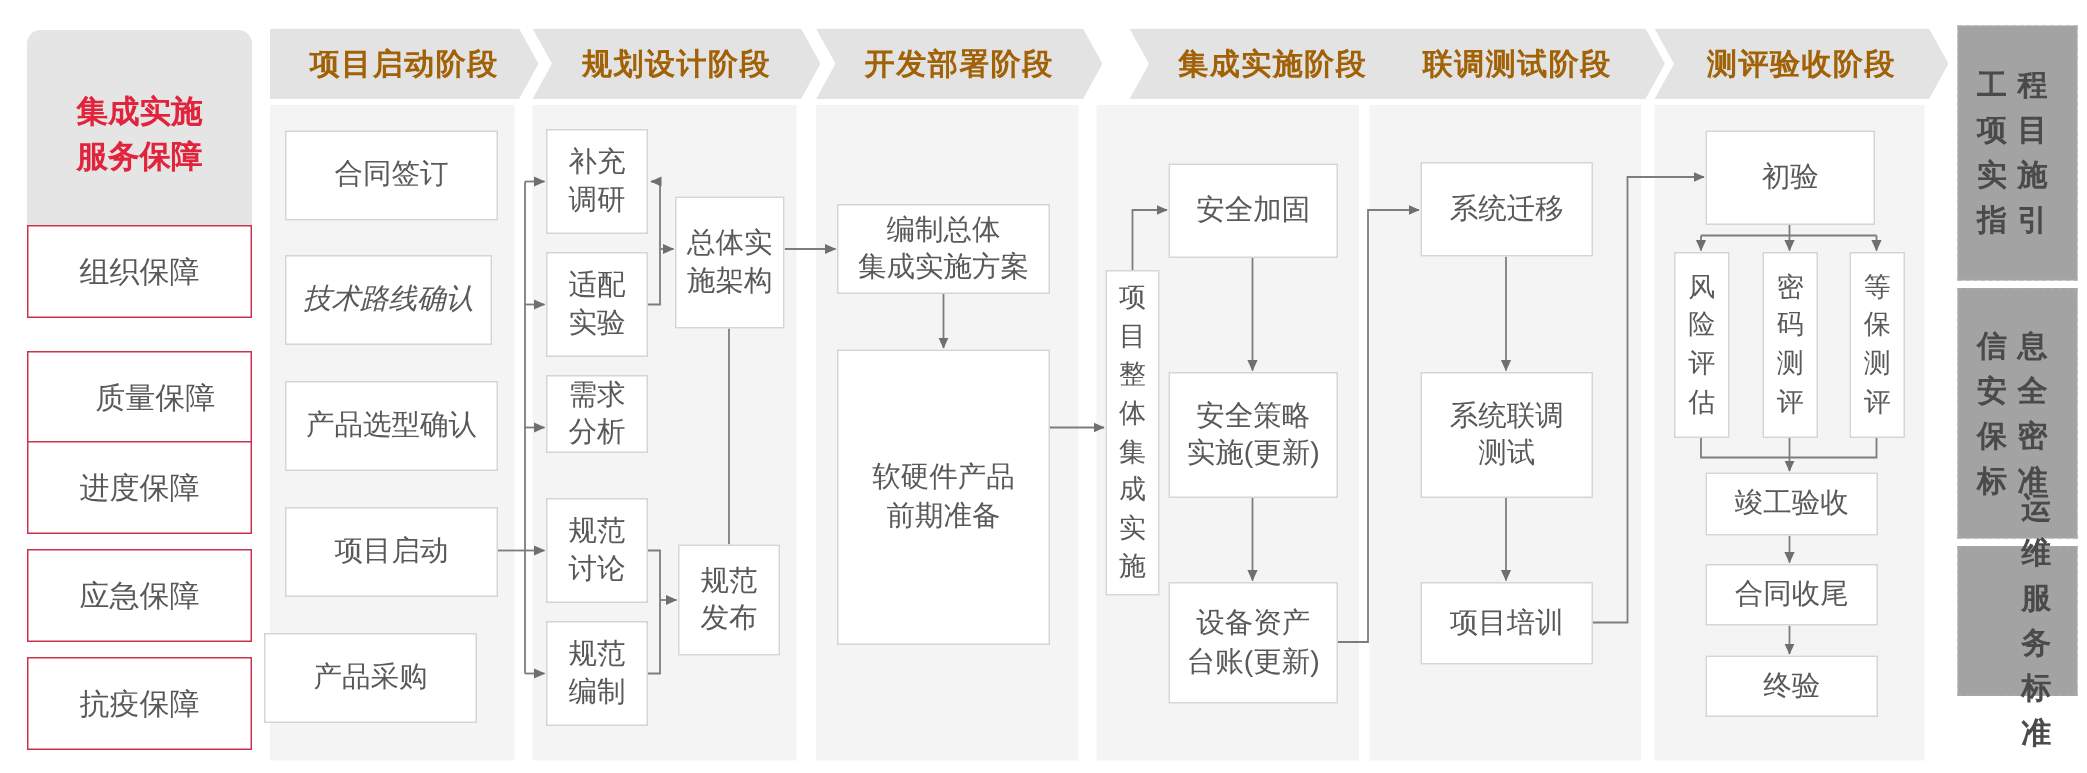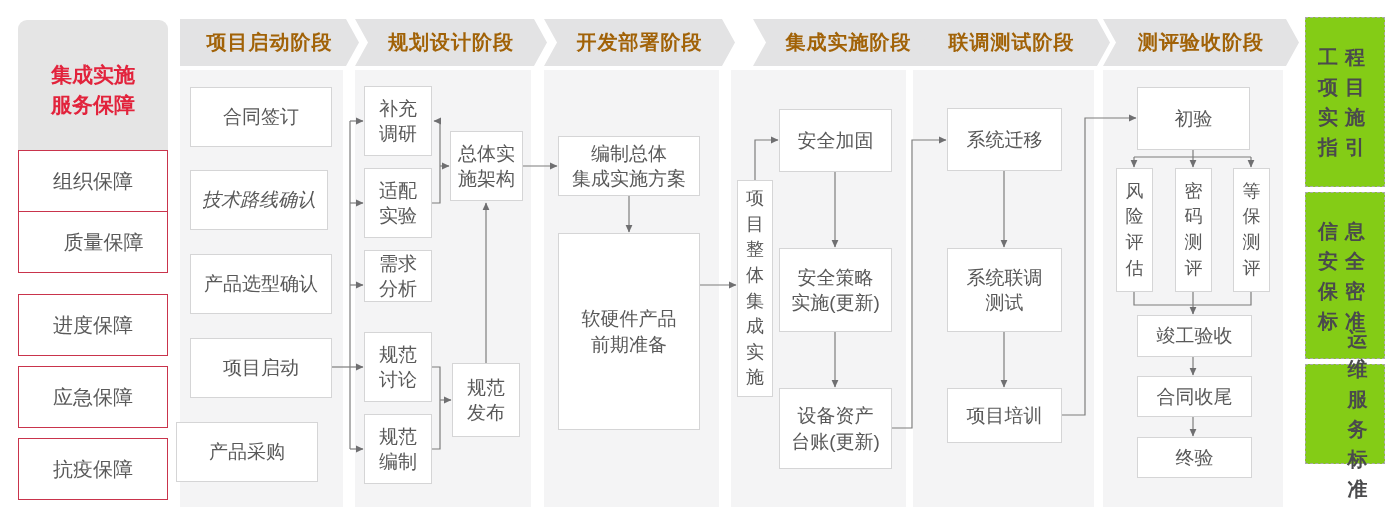--- a/index.html
+++ b/index.html
@@ -27,36 +27,36 @@
     background:#e5e5e5;border-radius:9px;color:#e2233c;font-weight:bold;
     font-size:21px;line-height:1.45;text-align:center;white-space:pre-line;
     display:flex;align-items:center;justify-content:center;z-index:4;
   }
   .side-box{
     position:absolute;left:18px;width:150px;height:62px;background:#ffffff;
     border:1.5px solid #c9344c;color:#595959;font-size:20px;
     display:flex;align-items:center;justify-content:center;z-index:4;box-sizing:border-box;
   }
   .dash-box{
-    position:absolute;left:1305px;width:80px;background:#84cc16;
+    position:absolute;left:1305px;width:80px;background:#a3a3a3;
     border:1px dashed #a9a9ab;color:#4a4a4c;font-size:20px;font-weight:bold;
     line-height:1.5;letter-spacing:0.35em;text-align:center;white-space:pre-line;
     display:flex;align-items:center;justify-content:center;z-index:4;box-sizing:border-box;
   }
   .connectors{position:absolute;left:0;top:0;z-index:2;}
 </style>
 </head>
 <body>
 
 <div class="stage">
 
   <div class="title-box">集成实施
 服务保障</div>
   <div class="side-box" style="top:150px;">组织保障</div>
-  <div class="side-box" style="top:211px;padding-left:21px;">质量保障</div>
+  <div class="side-box" style="top:234px;padding-left:21px;">质量保障</div>
   <div class="side-box" style="top:294px;">进度保障</div>
   <div class="side-box" style="top:366px;">应急保障</div>
   <div class="side-box" style="top:438px;">抗疫保障</div>
 
   <div class="panel" style="left:180px;width:163px;"></div>
   <div class="panel" style="left:355px;width:176px;"></div>
   <div class="panel" style="left:544px;width:175px;"></div>
   <div class="panel" style="left:731px;width:175px;"></div>
   <div class="panel" style="left:913px;width:181px;"></div>
   <div class="panel" style="left:1103px;width:180px;"></div>
@@ -129,21 +129,21 @@
   <div class="node" style="left:364px;top:86px;width:68px;height:70px;">补充
 调研</div>
   <div class="node" style="left:364px;top:168px;width:68px;height:70px;">适配
 实验</div>
   <div class="node" style="left:364px;top:250px;width:68px;height:52px;">需求
 分析</div>
   <div class="node" style="left:364px;top:332px;width:68px;height:70px;">规范
 讨论</div>
   <div class="node" style="left:364px;top:414px;width:68px;height:70px;">规范
 编制</div>
-  <div class="node" style="left:450px;top:131px;width:73px;height:70px;">总体实
+  <div class="node" style="left:450px;top:131px;width:73px;height:88px;">总体实
 施架构</div>
   <div class="node" style="left:452px;top:363px;width:68px;height:74px;">规范
 发布</div>
 
   <div class="node" style="left:558px;top:136px;width:142px;height:60px;">编制总体
 集成实施方案</div>
   <div class="node" style="left:558px;top:233px;width:142px;height:197px;">软硬件产品
 前期准备</div>
 
   <div class="node vtext" style="left:737px;top:180px;width:36px;height:217px;">项

